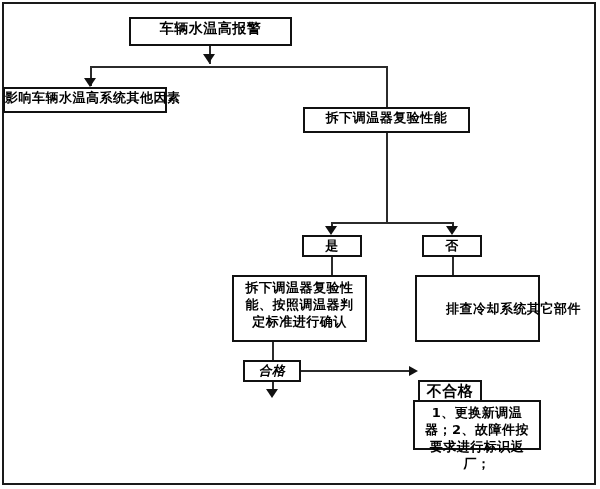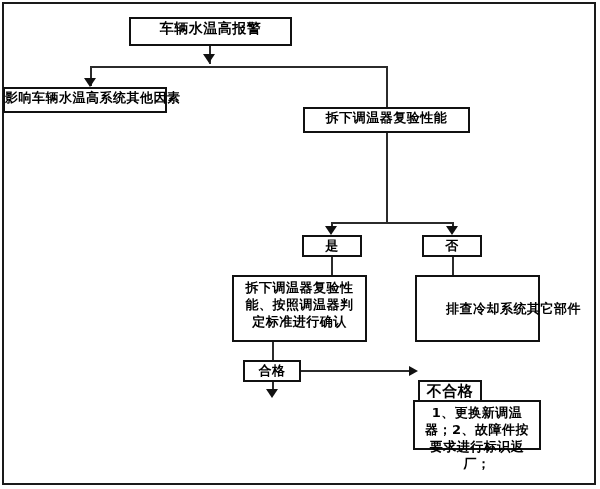--- a/index.html
+++ b/index.html
@@ -101,21 +101,21 @@
   </div>
 
   <div class="node wrap" style="left:232px; top:275px; width:135px; height:67px; font-size:13px;">
     <span class="lbl">拆下调温器复验性能、按照调温器判定标准进行确认</span>
   </div>
 
   <div class="node clip" style="left:415px; top:275px; width:125px; height:67px; font-size:13px;">
     <span class="lbl" style="position:absolute; left:50%; top:50%; transform:translate(-50%,-50%); width:133px;margin-left:35px;">排查冷却系统其它部件</span>
   </div>
 
-  <div class="node" style="left:243px; top:360px; width:58px; height:22px; font-size:13px;">
+  <div class="node" style="left:243px; top:360px; width:58px; height:22px; font-size:13px;font-style:italic;">
     <span class="lbl">合格</span>
   </div>
 
   <div class="node" style="left:418px; top:360px; width:64px; height:30px; font-size:15px;margin-top:20px;">
     <span class="lbl">不合格</span>
   </div>
 
 
   <div class="node wrap" style="left:413px; top:400px; width:128px; height:50px; font-size:13px;">
     <span class="lbl">1、更换新调温器；2、故障件按要求进行标识返厂；</span>

